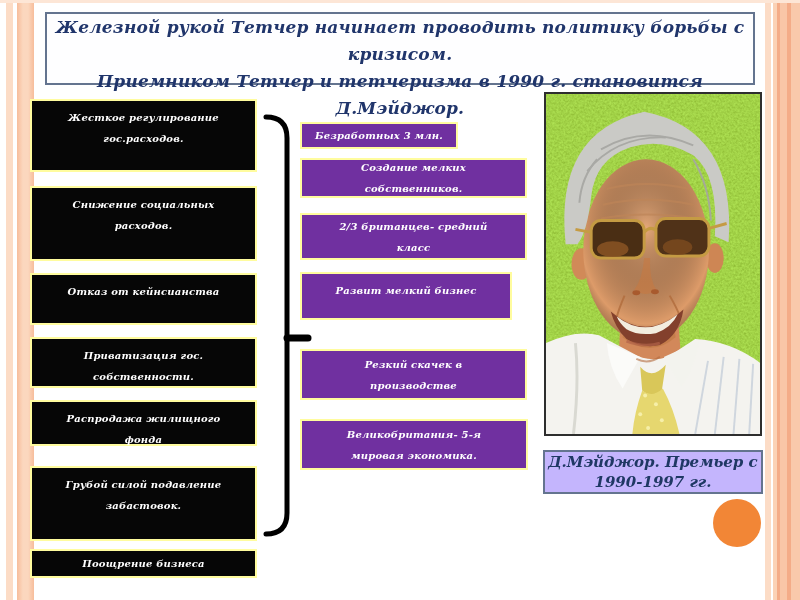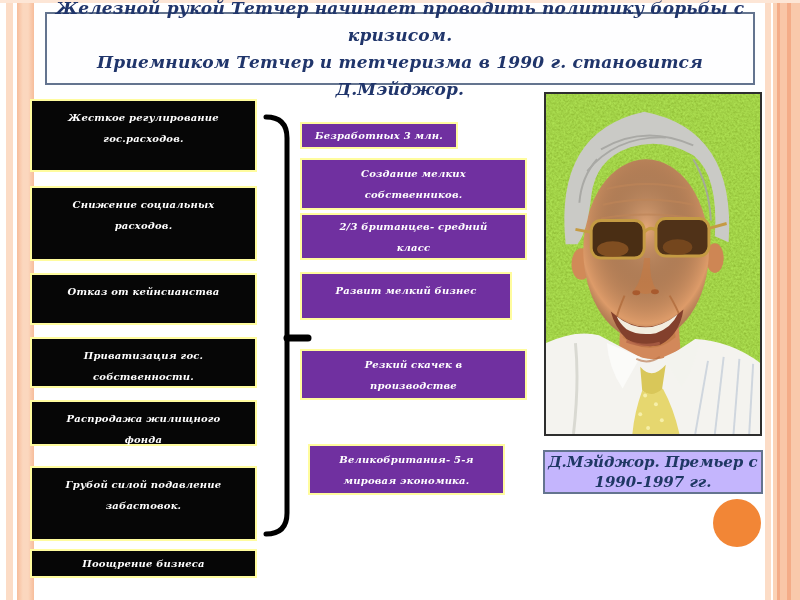--- a/index.html
+++ b/index.html
@@ -10,21 +10,21 @@
   
   .stripe{position:absolute;top:0;height:600px;}
   .stripe-l1{left:6px;width:7px;background:#FCDCC6;}
   .stripe-l2{left:17px;width:17px;background:linear-gradient(90deg,#F7BD9B 0%,#FBD7BE 35%,#FBD7BE 65%,#F7BD9B 100%);}
   .stripe-r1{left:765px;width:6px;background:#FCDCC6;}
   .stripe-r2{left:773px;width:27px;background:linear-gradient(90deg,#FBD2B6 0px,#FBD2B6 4px,#F4AC88 4px,#F4AC88 7px,#F9C6A7 7px,#F9C6A7 14px,#F4AC88 14px,#F4AC88 18px,#F9C9AB 18px,#F9C9AB 27px);}
   .stripe-top{position:absolute;left:0;top:0;width:800px;height:3px;background:#FDE6D6;}
   
   .title-box{
     position:absolute;left:45px;top:12px;width:710px;height:73px;box-sizing:border-box;
-    border:2px solid #64748F;background:#FEFEFF;display:flex;align-items:center;justify-content:center;
+    border:2px solid #64748F;background:#FEFEFF;display:flex;justify-content:center;
   }
   .title-text{white-space:pre-line;text-align:center;color:#20356B;font-size:17px;line-height:27px;letter-spacing:0.2px;}
   
   .box{
     position:absolute;box-sizing:border-box;border:2px solid #FFFC9E;
     display:flex;justify-content:center;text-align:center;color:#FFFFFF;
     align-items:flex-start;padding-top:6px;
   }
   .pbox{background:#060606;left:30px;width:227px;font-size:10px;}
   .rbox{background:#7030A0;left:300px;font-size:10px;}
@@ -91,36 +91,36 @@
     </div>
 
   <svg class="bracket" width="60" height="445" viewBox="0 0 60 445">
     <path d="M11 17 Q32 17 32 38 L32 413 Q32 434 11 434" fill="none" stroke="#000000" stroke-width="5" stroke-linecap="round"></path>
     <path d="M32 238 L53 238" fill="none" stroke="#000000" stroke-width="7" stroke-linecap="round"></path>
   </svg>
 
   <div class="box rbox v-center" style="top:122px;height:27px;width:158px;">
       <span class="box-label">Безработных 3 млн.</span>
     </div>
-  <div class="box rbox v-center" style="top:158px;height:52px;width:227px;">
+  <div class="box rbox v-center" style="top:158px;height:40px;width:227px;">
       <span class="box-label">Создание мелких
 собственников.</span>
     </div>
   <div class="box rbox v-center" style="top:213px;height:47px;width:227px;">
       <span class="box-label">2/3 британцев- средний
 класс</span>
     </div>
   <div class="box rbox" style="top:272px;height:48px;width:212px;">
       <span class="box-label">Развит мелкий бизнес</span>
     </div>
   <div class="box rbox v-center" style="top:349px;height:51px;width:227px;">
       <span class="box-label">Резкий скачек в
 производстве</span>
     </div>
-  <div class="box rbox v-center" style="top:444px;height:51px;width:197px;margin-left:8px;">
+  <div class="box rbox v-center" style="top:419px;height:51px;width:228px;">
       <span class="box-label">Великобритания- 5-я
 мировая экономика.</span>
     </div>
 
   <div class="photo">
     <svg viewBox="0 0 218 344" preserveAspectRatio="none">
       <defs>
         <radialGradient id="skin" cx="50%" cy="38%" r="75%">
           <stop offset="0%" stop-color="#E7AB7C"></stop>
           <stop offset="70%" stop-color="#D6placeholder" stop-opacity="0"></stop>

